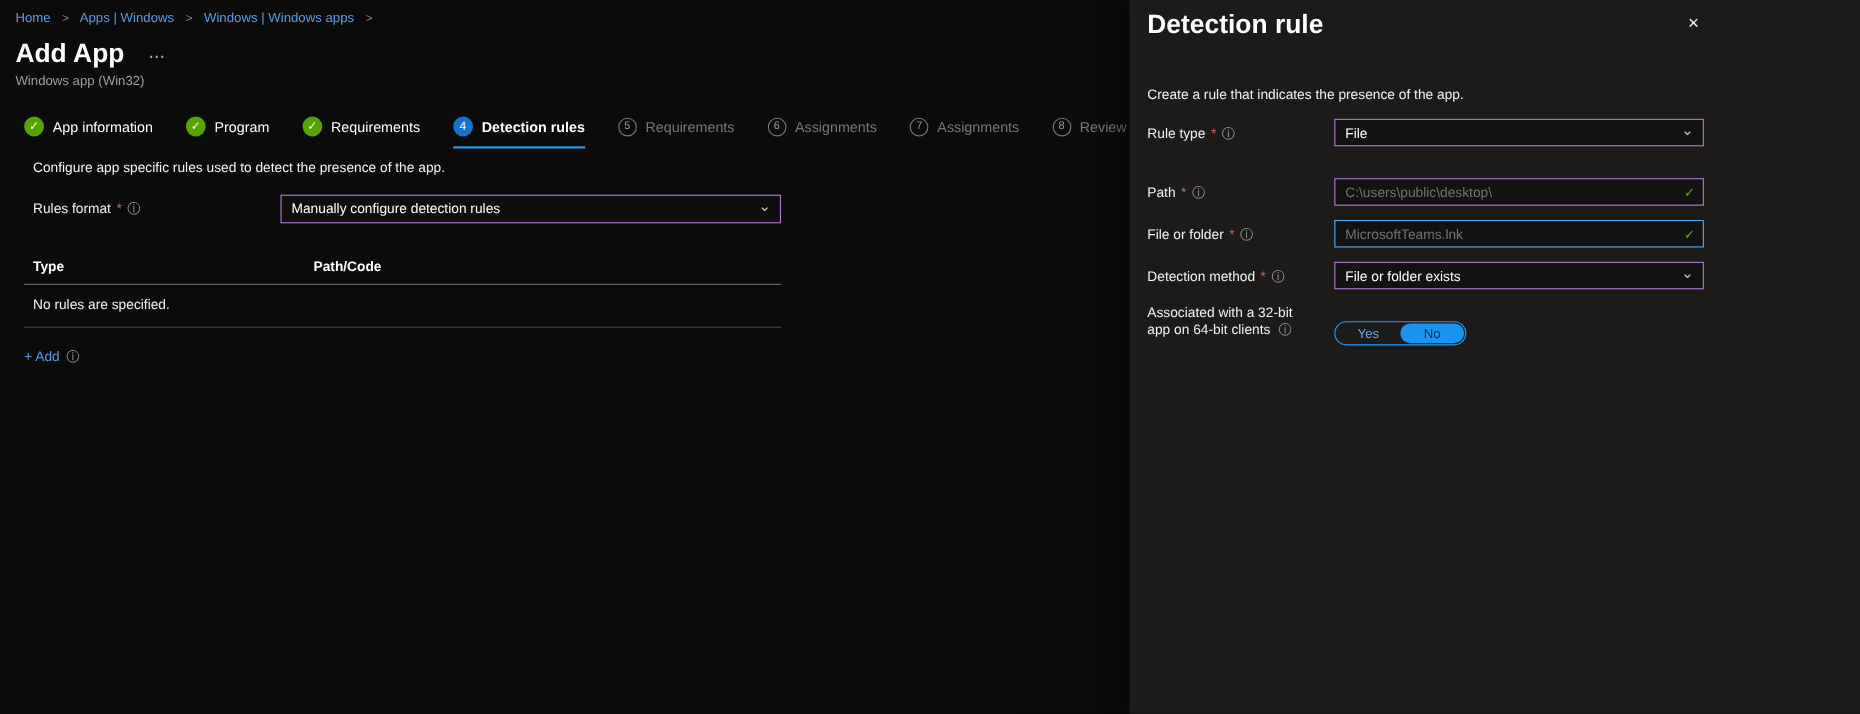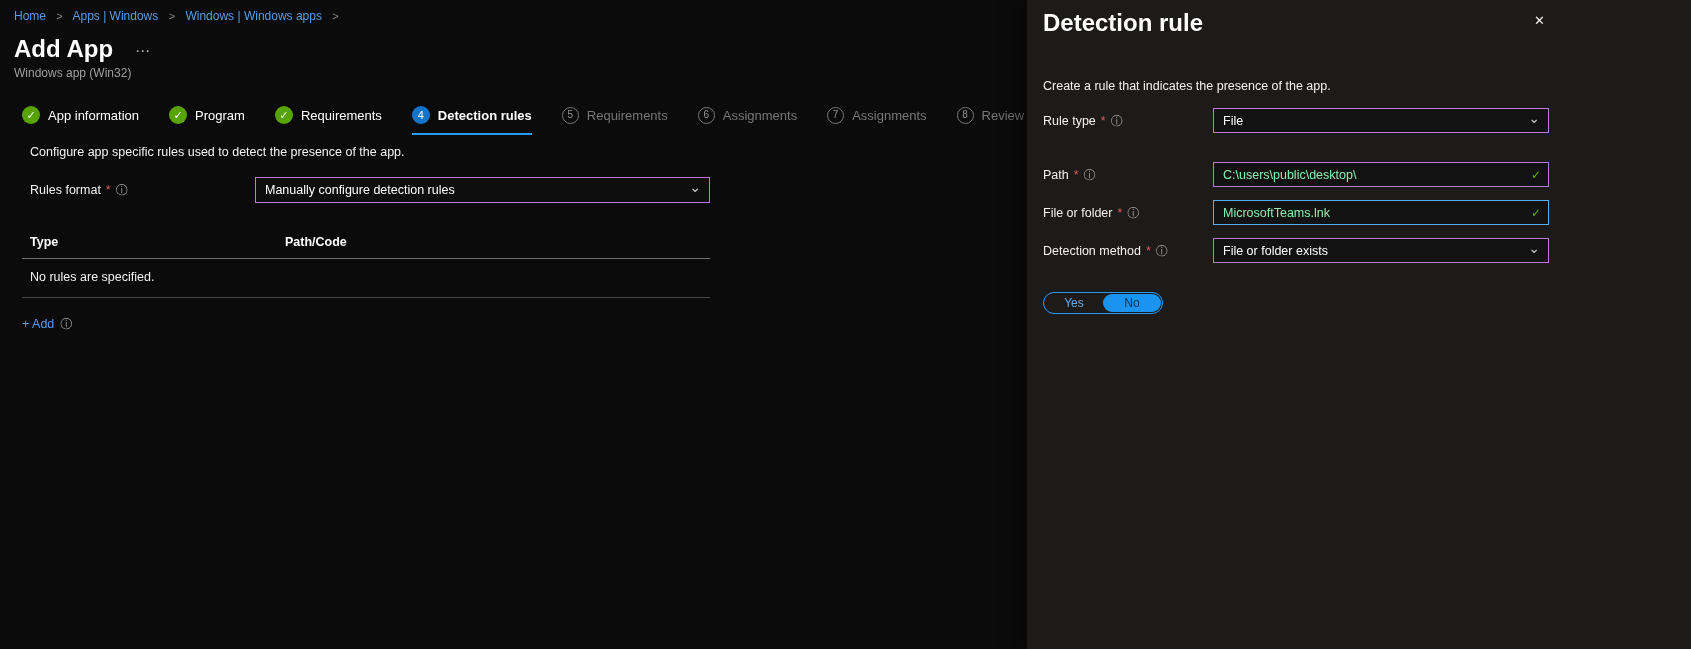--- a/index.html
+++ b/index.html
@@ -88,21 +88,21 @@
   .p-control {
     position: relative; width: 336px; height: 25px;
     border: 1px solid #b97bd6; background: #121213;
     display: flex; align-items: center;
     padding: 0 24px 0 9px; font-size: 12.5px; color: #fff;
   }
   .p-control.is-select { cursor: pointer; }
   .p-control.focus { border-color: #58aef5; }
   .p-control input {
     width: 100%; height: 100%; background: transparent; border: none; outline: none;
-    color: #86efac; font-size: 12.5px; font-family: "Liberation Sans", "DejaVu Sans", sans-serif; padding: 0;
+    color: #737373; font-size: 12.5px; font-family: "Liberation Sans", "DejaVu Sans", sans-serif; padding: 0;
   }
   .valid-check { position: absolute; right: 7px; color: #5db300; font-size: 12px; }
 
   .toggle {
     display: flex; align-items: center; width: 120px; height: 22px;
     border: 1px solid #2899f5; border-radius: 12px; padding: 1px; cursor: pointer; margin-top: 16px;
   }
   .toggle-opt { flex: 1; text-align: center; font-size: 12px; line-height: 18px; height: 18px; border-radius: 9px; }
   .toggle-opt.unselected { color: #65aeea; }
   .toggle-opt.selected { background: #1b94ef; color: #06314f; }
@@ -244,20 +244,24 @@
           <span class="required">*</span>
           <span class="info-icon">ⓘ</span>
         </div>
         <div class="p-control is-select">
           <span class="ellipsis-trunc">File or folder exists</span>
           <span class="chev">⌄</span>
         </div>
       </div>
 
       <div class="p-row top-align">
+        <div class="p-label-wrap">
+          <span>Associated with a 32-bit app on 64-bit clients</span>
+          <span class="info-icon">ⓘ</span>
+        </div>
         <div class="toggle">
           <span class="toggle-opt unselected">Yes</span>
           <span class="toggle-opt selected">No</span>
         </div>
       </div>
 
     </div>
   </aside>
 
 </div>

